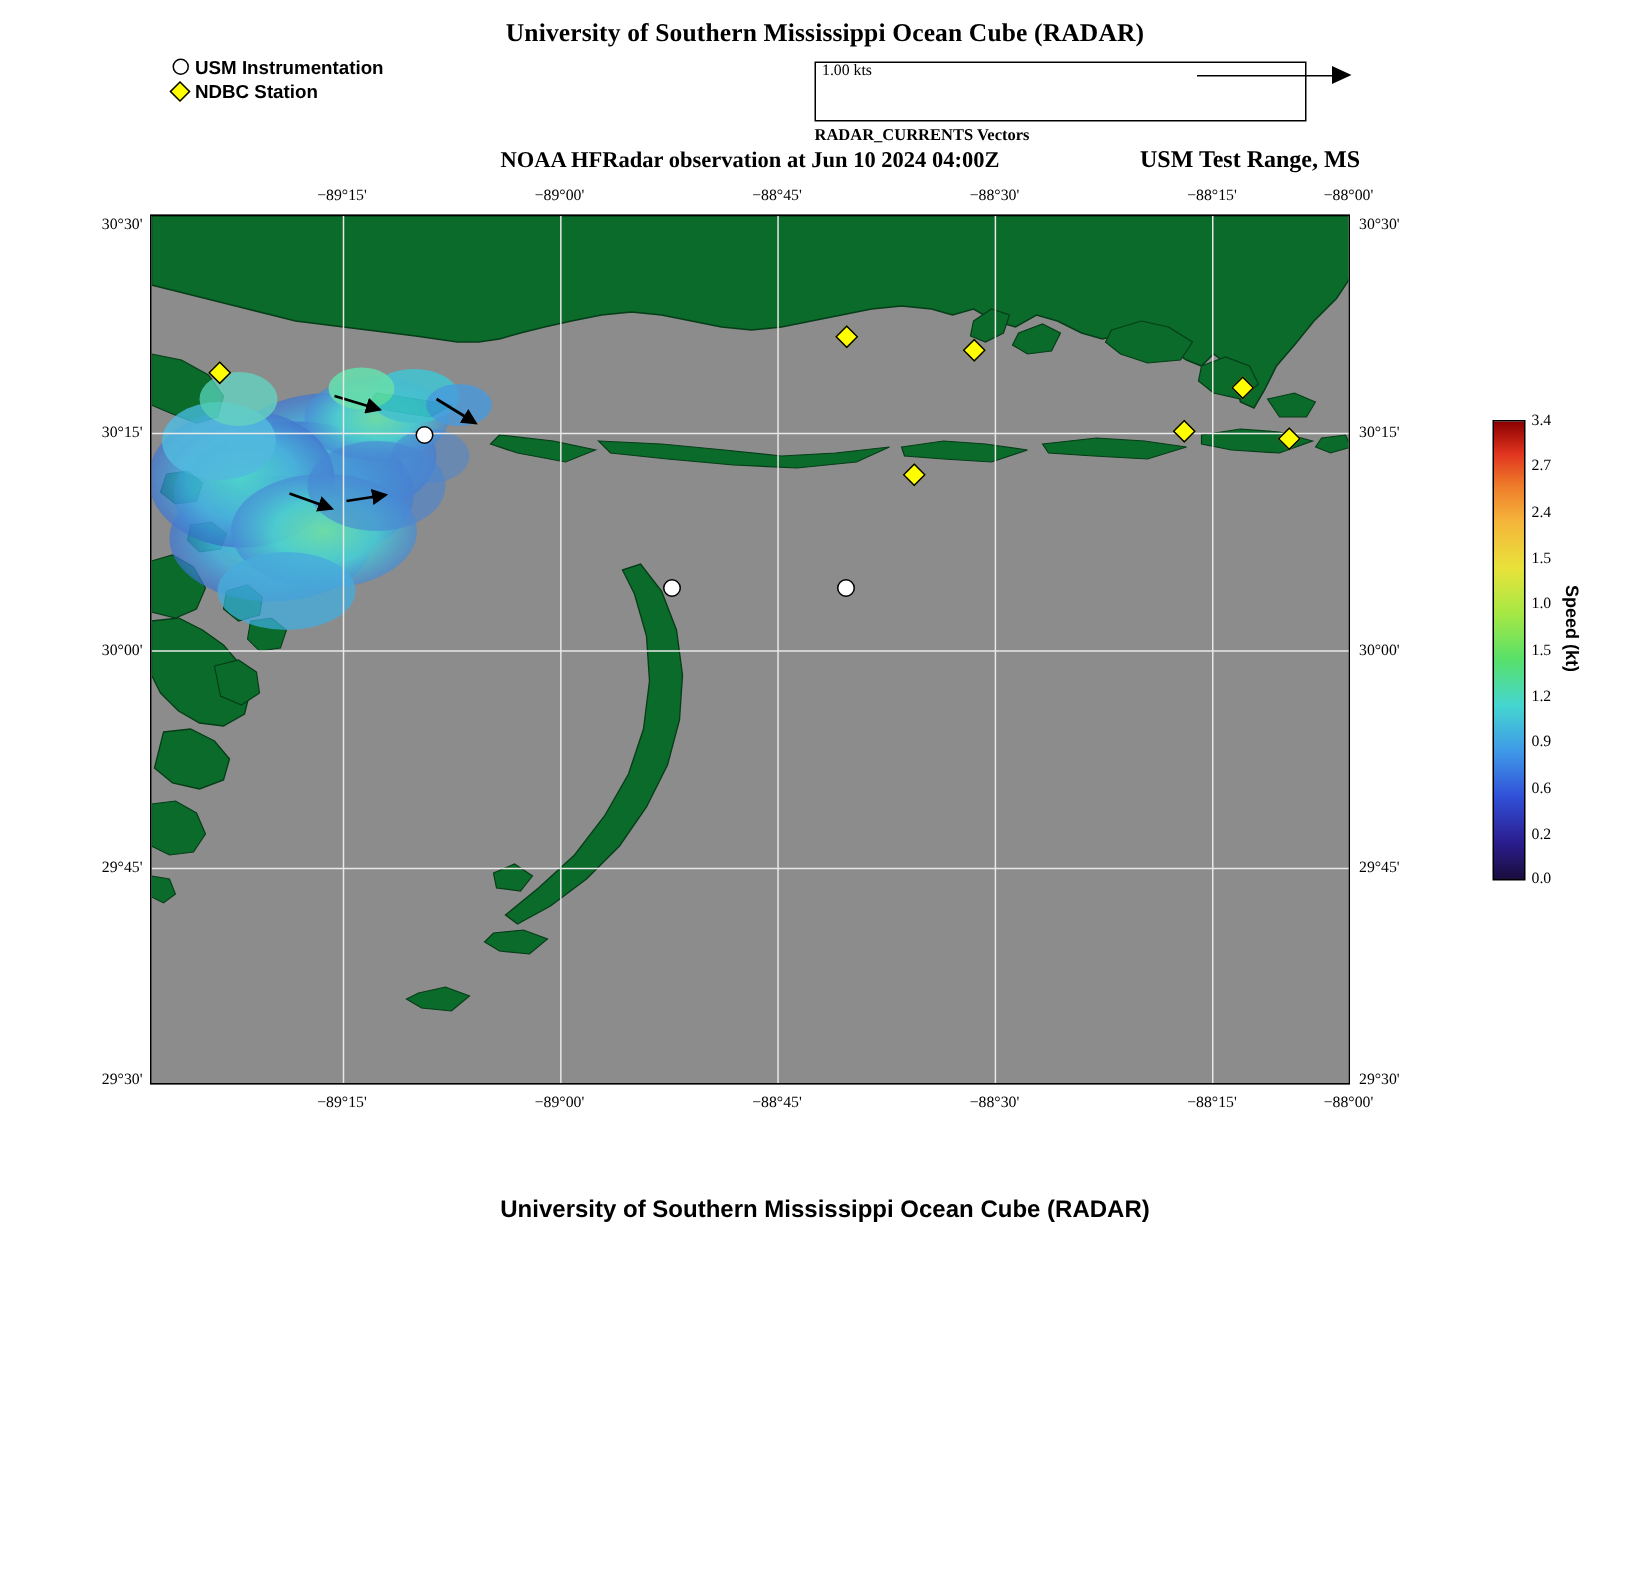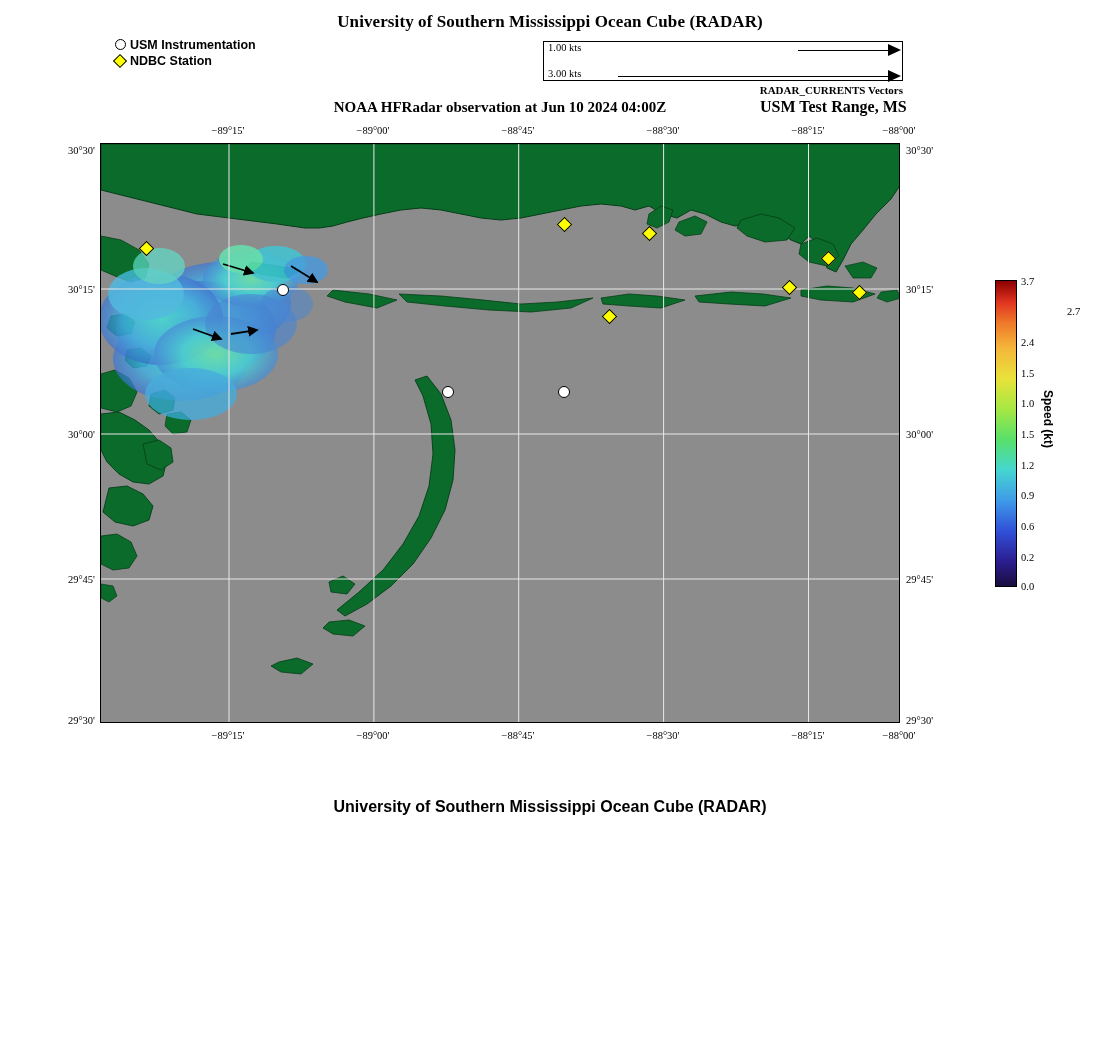--- a/index.html
+++ b/index.html
@@ -41,21 +41,21 @@
     font-size: 15px;
   }
   #range-label {
     left: 760px; top: 98px;
     font-family: "Liberation Serif", serif;
     font-weight: bold;
     font-size: 16px;
   }
   #vectors-label {
     left: 543px; top: 84px; width: 360px;
-    text-align: right;
+    text-align: left;
     font-family: "Liberation Serif", serif;
     font-weight: bold;
     font-size: 11px;
   }
 
   
   #symbol-legend { left: 110px; top: 37px; }
   .legend-row {
     display: flex;
     align-items: center;
@@ -79,21 +79,21 @@
     width: 10px; height: 10px;
     background: #ffff00;
     border: 1.3px solid #000000;
     box-sizing: border-box;
     transform: rotate(45deg);
   }
 
   
   #vector-key {
     left: 543px; top: 41px;
-    width: 360px; height: 40px;
+    width: 328px; height: 40px;
     border: 1px solid #000000;
     background: #ffffff;
     box-sizing: border-box;
   }
   .vk-row { position: absolute; left: 0; width: 360px; height: 13px; }
   .vk-label {
     position: absolute; left: 4px; top: -1px;
     font-size: 10.5px;
     font-family: "Liberation Serif", serif;
   }
@@ -210,25 +210,20 @@
         <span class="diam-sym"></span>
       </span>
     <span class="txt">NDBC Station</span>
   </div>
 </div>
 
 <div class="abs" id="vector-key">
   <div class="vk-row" style="top:1px;">
     <span class="vk-label">1.00 kts</span>
     <span class="vk-shaft" style="left:254px; width:90px;"></span>
-    <span class="vk-head" style="left:344px;"></span>
-  </div>
-  <div class="vk-row" style="top:27px;">
-    <span class="vk-label">3.00 kts</span>
-    <span class="vk-shaft" style="left:74px; width:270px;"></span>
     <span class="vk-head" style="left:344px;"></span>
   </div>
 </div>
 <div class="abs" id="vectors-label">RADAR_CURRENTS Vectors</div>
 
 <div class="abs" id="obs-title">NOAA HFRadar observation at Jun 10 2024 04:00Z</div>
 <div class="abs" id="range-label">USM Test Range, MS</div>
 
 <div class="abs" id="map-frame">
   <svg id="map-canvas" width="800" height="580" viewBox="0 0 800 580">
@@ -377,22 +372,22 @@
 <div class="abs">
   <div class="tick-lbl tick-right" style="left:906px; top:150px;">30°30'</div>
   <div class="tick-lbl tick-right" style="left:906px; top:289px;">30°15'</div>
   <div class="tick-lbl tick-right" style="left:906px; top:434px;">30°00'</div>
   <div class="tick-lbl tick-right" style="left:906px; top:579px;">29°45'</div>
   <div class="tick-lbl tick-right" style="left:906px; top:720px;">29°30'</div>
 </div>
 
 <div class="abs" id="colorbar-wrap">
   <div id="colorbar"></div>
-  <div class="cb-tick" style="top:1px;">3.7</div>
-  <div class="cb-tick" style="top:31px;margin-left:46px;">2.7</div>
+  <div class="cb-tick" style="top:1px;">3.4</div>
+  <div class="cb-tick" style="top:31px;">2.7</div>
   <div class="cb-tick" style="top:62px;">2.4</div>
   <div class="cb-tick" style="top:93px;">1.5</div>
   <div class="cb-tick" style="top:123px;">1.0</div>
   <div class="cb-tick" style="top:154px;">1.5</div>
   <div class="cb-tick" style="top:185px;">1.2</div>
   <div class="cb-tick" style="top:215px;">0.9</div>
   <div class="cb-tick" style="top:246px;text-align:right;">0.6</div>
   <div class="cb-tick" style="top:277px;">0.2</div>
   <div class="cb-tick" style="top:306px;">0.0</div>
   <div id="cb-title">Speed (kt)</div>

